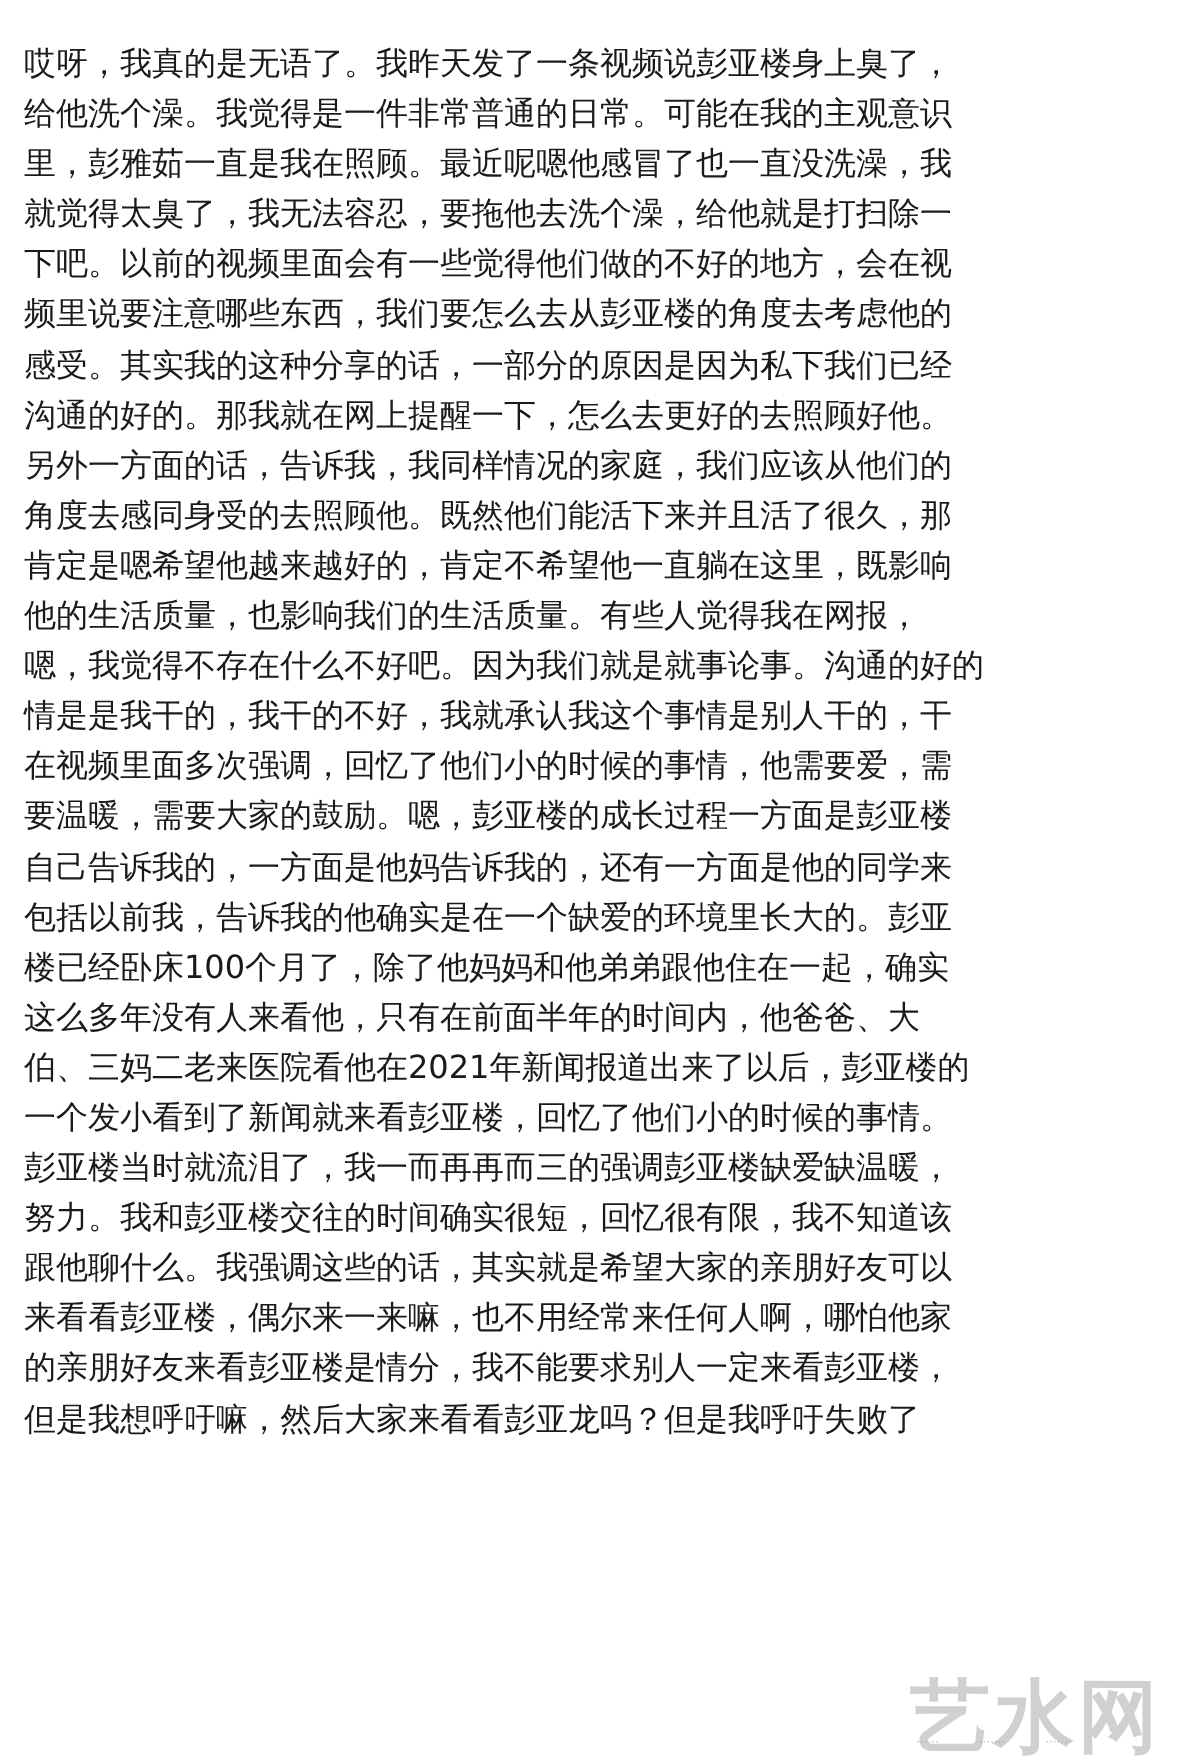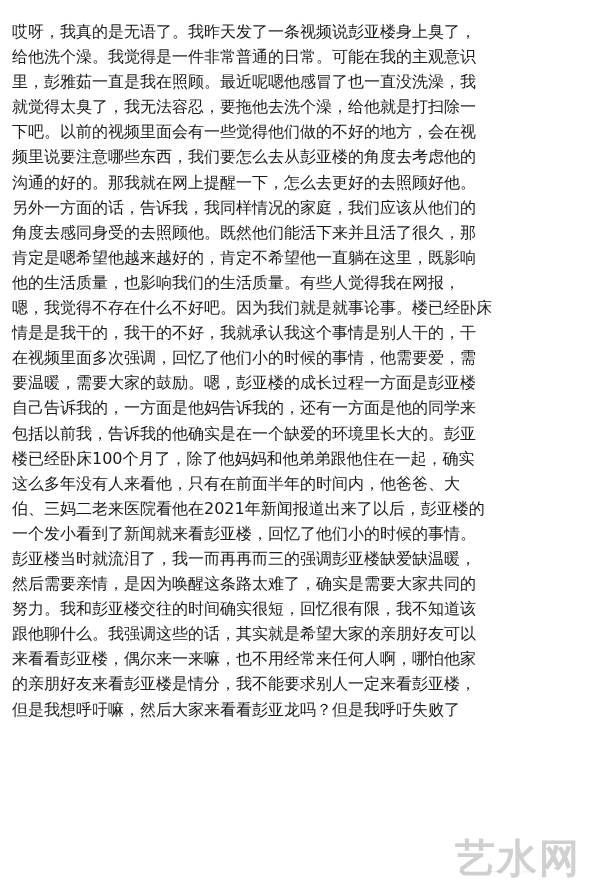--- a/index.html
+++ b/index.html
@@ -62,37 +62,37 @@
 </head>
 <body>
 
 <div class="doc">
   <span class="line">哎呀，我真的是无语了。我昨天发了一条视频说彭亚楼身上臭了，</span>
   <span class="line">给他洗个澡。我觉得是一件非常普通的日常。可能在我的主观意识</span>
   <span class="line">里，彭雅茹一直是我在照顾。最近呢嗯他感冒了也一直没洗澡，我</span>
   <span class="line">就觉得太臭了，我无法容忍，要拖他去洗个澡，给他就是打扫除一</span>
   <span class="line">下吧。以前的视频里面会有一些觉得他们做的不好的地方，会在视</span>
   <span class="line">频里说要注意哪些东西，我们要怎么去从彭亚楼的角度去考虑他的</span>
+  <span class="line">感受。其实我的这种分享的话，一部分的原因是因为私下我们已经</span>
   <span class="line">沟通的好的。那我就在网上提醒一下，怎么去更好的去照顾好他。</span>
   <span class="line">另外一方面的话，告诉我，我同样情况的家庭，我们应该从他们的</span>
   <span class="line">角度去感同身受的去照顾他。既然他们能活下来并且活了很久，那</span>
   <span class="line">肯定是嗯希望他越来越好的，肯定不希望他一直躺在这里，既影响</span>
   <span class="line">他的生活质量，也影响我们的生活质量。有些人觉得我在网报，</span>
-  <span class="line">嗯，我觉得不存在什么不好吧。因为我们就是就事论事。楼已经卧床</span>
+  <span class="line">嗯，我觉得不存在什么不好吧。因为我们就是就事论事。沟通的好的</span>
   <span class="line">情是是我干的，我干的不好，我就承认我这个事情是别人干的，干</span>
   <span class="line">在视频里面多次强调，回忆了他们小的时候的事情，他需要爱，需</span>
   <span class="line">要温暖，需要大家的鼓励。嗯，彭亚楼的成长过程一方面是彭亚楼</span>
   <span class="line">自己告诉我的，一方面是他妈告诉我的，还有一方面是他的同学来</span>
   <span class="line">包括以前我，告诉我的他确实是在一个缺爱的环境里长大的。彭亚</span>
   <span class="line">楼已经卧床100个月了，除了他妈妈和他弟弟跟他住在一起，确实</span>
   <span class="line">这么多年没有人来看他，只有在前面半年的时间内，他爸爸、大</span>
   <span class="line">伯、三妈二老来医院看他在2021年新闻报道出来了以后，彭亚楼的</span>
   <span class="line">一个发小看到了新闻就来看彭亚楼，回忆了他们小的时候的事情。</span>
   <span class="line">彭亚楼当时就流泪了，我一而再再而三的强调彭亚楼缺爱缺温暖，</span>
-  <span class="line">然后需要亲情，是因为唤醒这条路太难了，确实是需要大家共同的</span>
   <span class="line">努力。我和彭亚楼交往的时间确实很短，回忆很有限，我不知道该</span>
   <span class="line">跟他聊什么。我强调这些的话，其实就是希望大家的亲朋好友可以</span>
   <span class="line">来看看彭亚楼，偶尔来一来嘛，也不用经常来任何人啊，哪怕他家</span>
   <span class="line">的亲朋好友来看彭亚楼是情分，我不能要求别人一定来看彭亚楼，</span>
   <span class="line">但是我想呼吁嘛，然后大家来看看彭亚龙吗？但是我呼吁失败了</span>
 </div>
 
 <div class="watermark">艺水网</div>
 <div class="watermark-handle">@所言</div>
 <div class="watermark-sub">······ ······· ·······</div>

